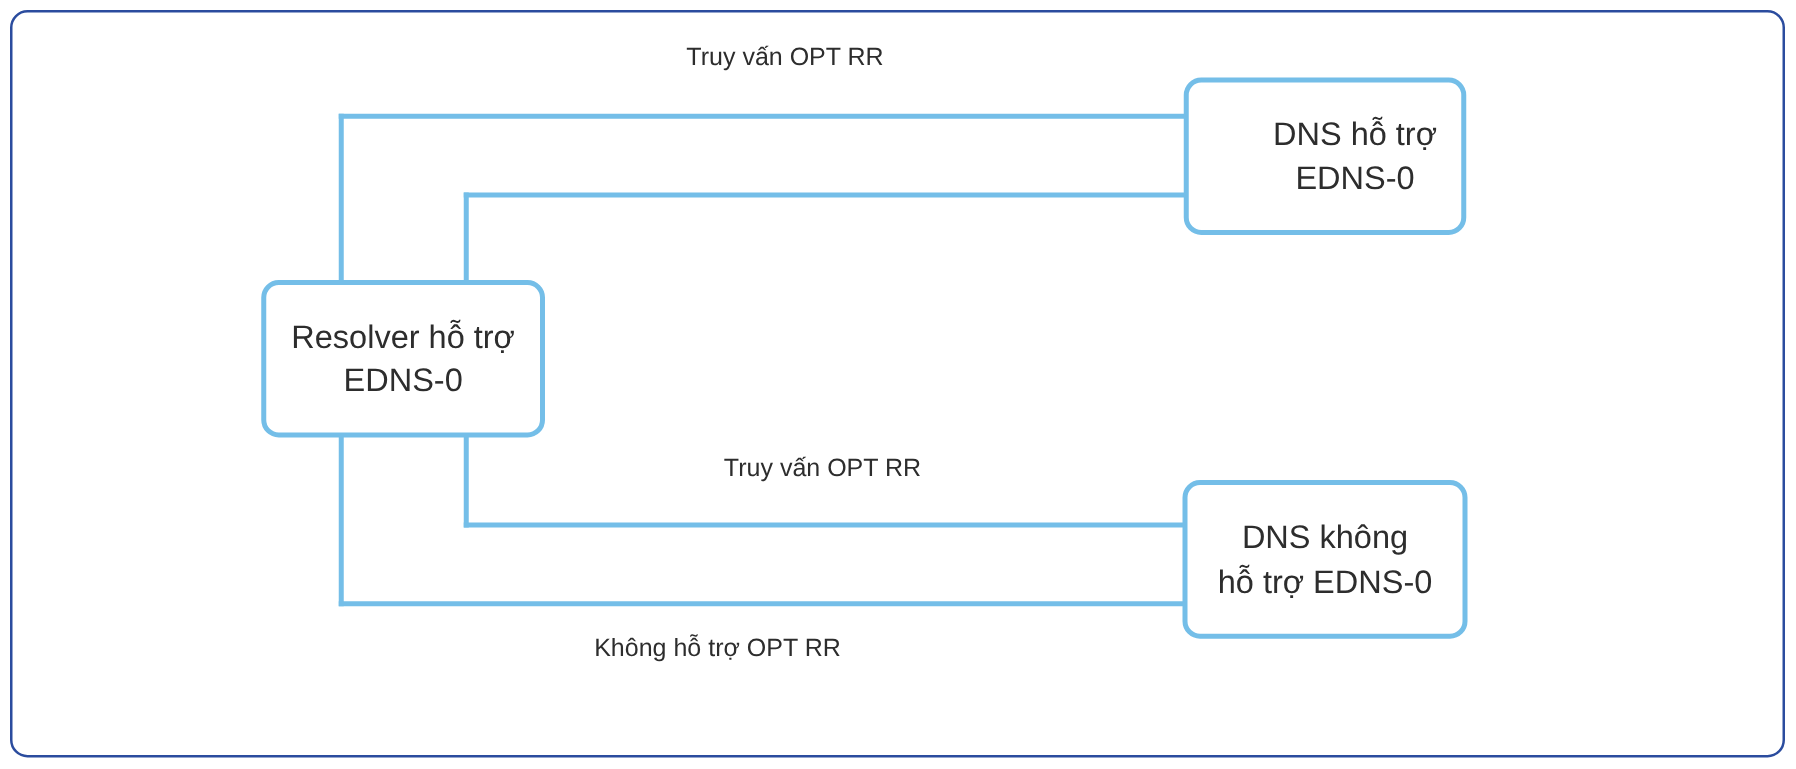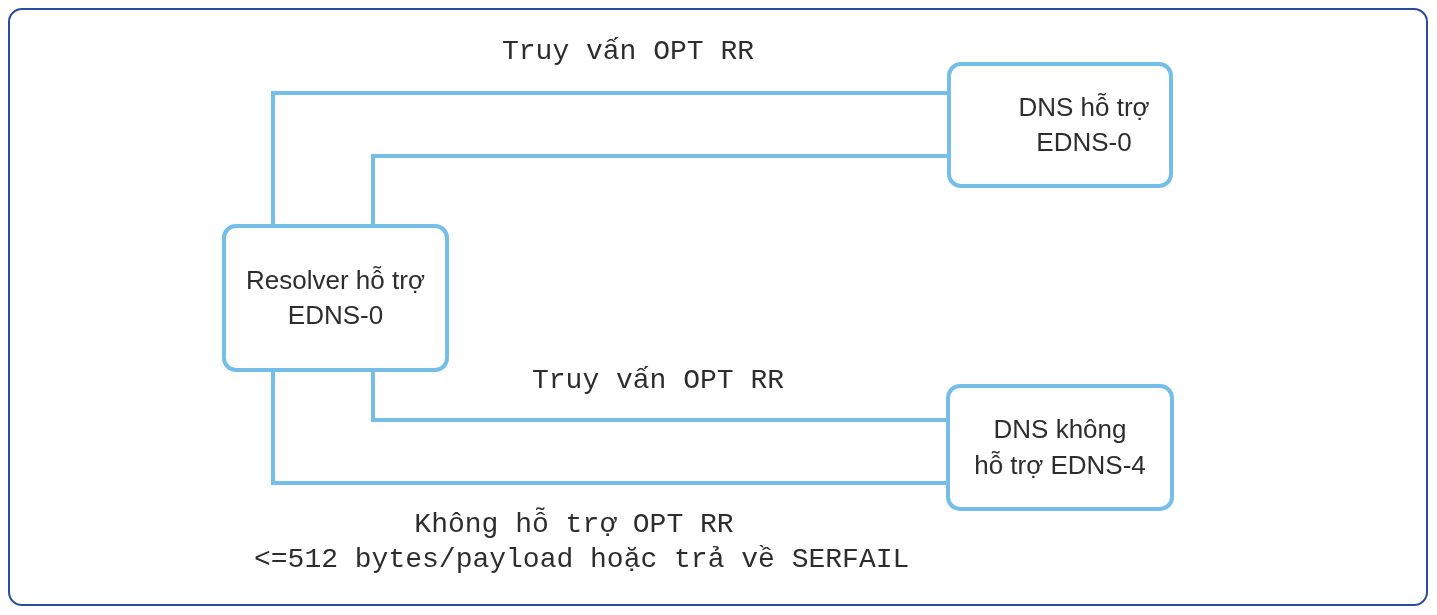--- a/index.html
+++ b/index.html
@@ -46,27 +46,26 @@
     justify-content:center;
     text-align:center;
     font-size:26px;
     line-height:1.35;
     color:var(--text);
   }
   .edge-label{
     position:absolute;
     z-index:3;
     text-align:center;
-    font-size:28px;
+    font-size:20px;
     line-height:1.25;
     color:var(--text);
     white-space:nowrap;
-    font-family:Liberation Mono, monospace;
   }
-  .node-resolver{left:222px;top:224px;width:227px;height:148px;}
+  .node-resolver{left:209px;top:224px;width:227px;height:126px;}
   .node-dns-supports{left:947px;top:62px;width:226px;height:126px;padding-left:48px;}
   .node-dns-not-supports{left:946px;top:384px;width:228px;height:127px;}
 
   .line-v1{left:271px;top:91px;width:4px;height:140px;}
   .line-h1{left:271px;top:91px;width:678px;height:4px;}
   .line-v2{left:371px;top:154px;width:4px;height:77px;}
   .line-h2{left:371px;top:154px;width:578px;height:4px;}
   .line-v3{left:371px;top:344px;width:4px;height:78px;}
   .line-h3{left:371px;top:418px;width:577px;height:4px;}
   .line-v4{left:271px;top:344px;width:4px;height:141px;}
@@ -98,26 +97,25 @@
     <span>EDNS-0</span>
   </div>
 
   <div class="node node-dns-supports">
     <span>DNS hỗ trợ</span>
     <span>EDNS-0</span>
   </div>
 
   <div class="node node-dns-not-supports">
     <span>DNS không</span>
-    <span>hỗ trợ EDNS-4</span>
+    <span>hỗ trợ EDNS-0</span>
   </div>
 
   <div class="edge-label label-query-top">Truy vấn OPT RR</div>
 
 
   <div class="edge-label label-query-bottom">Truy vấn OPT RR</div>
 
   <div class="edge-label label-reply-bottom">
     <div>Không hỗ trợ OPT RR</div>
-    <div>&lt;=512 bytes/payload hoặc trả về SERFAIL</div>
   </div>
 
 </div>
 
 </body></html>

